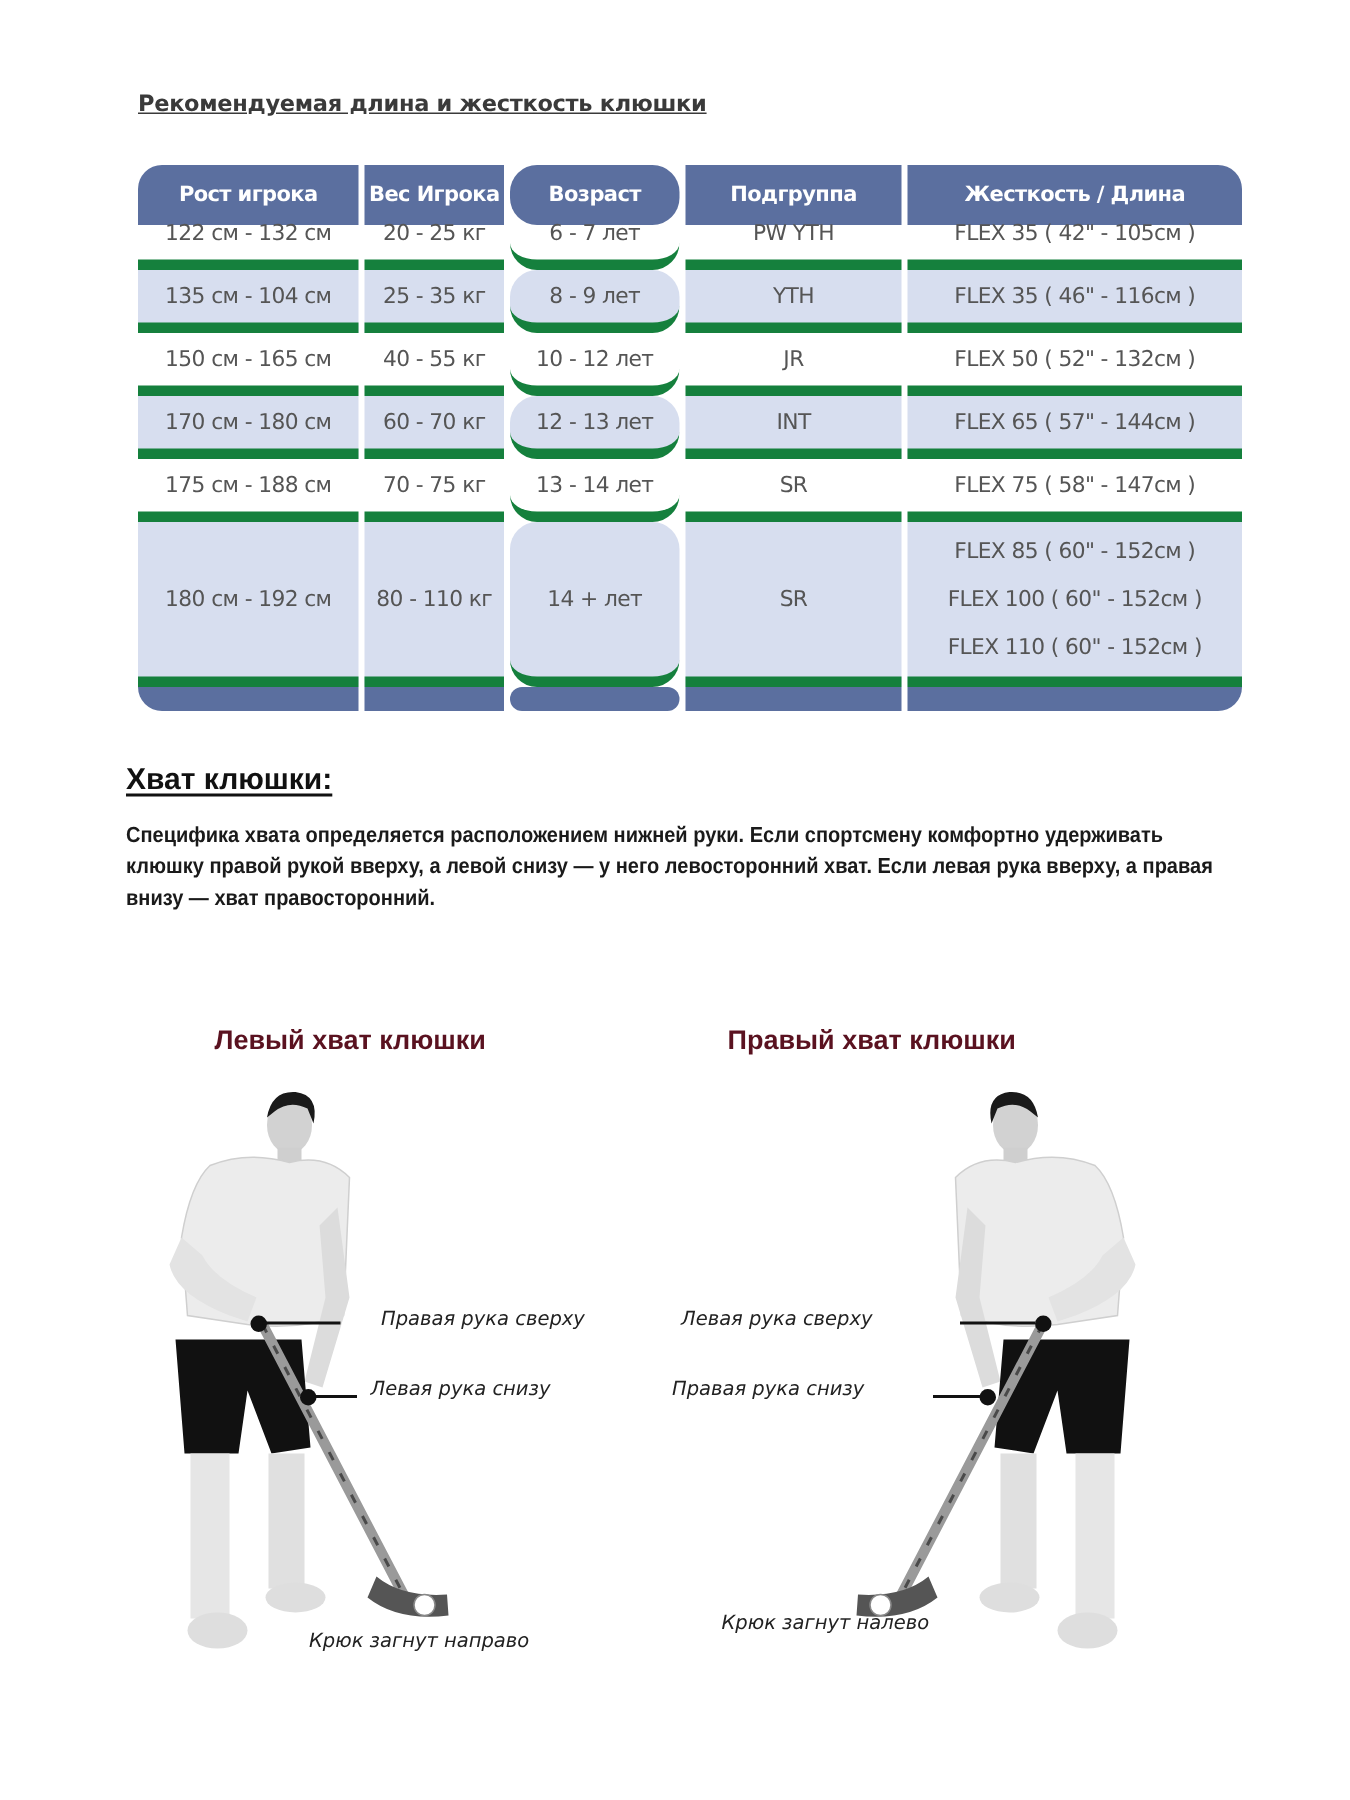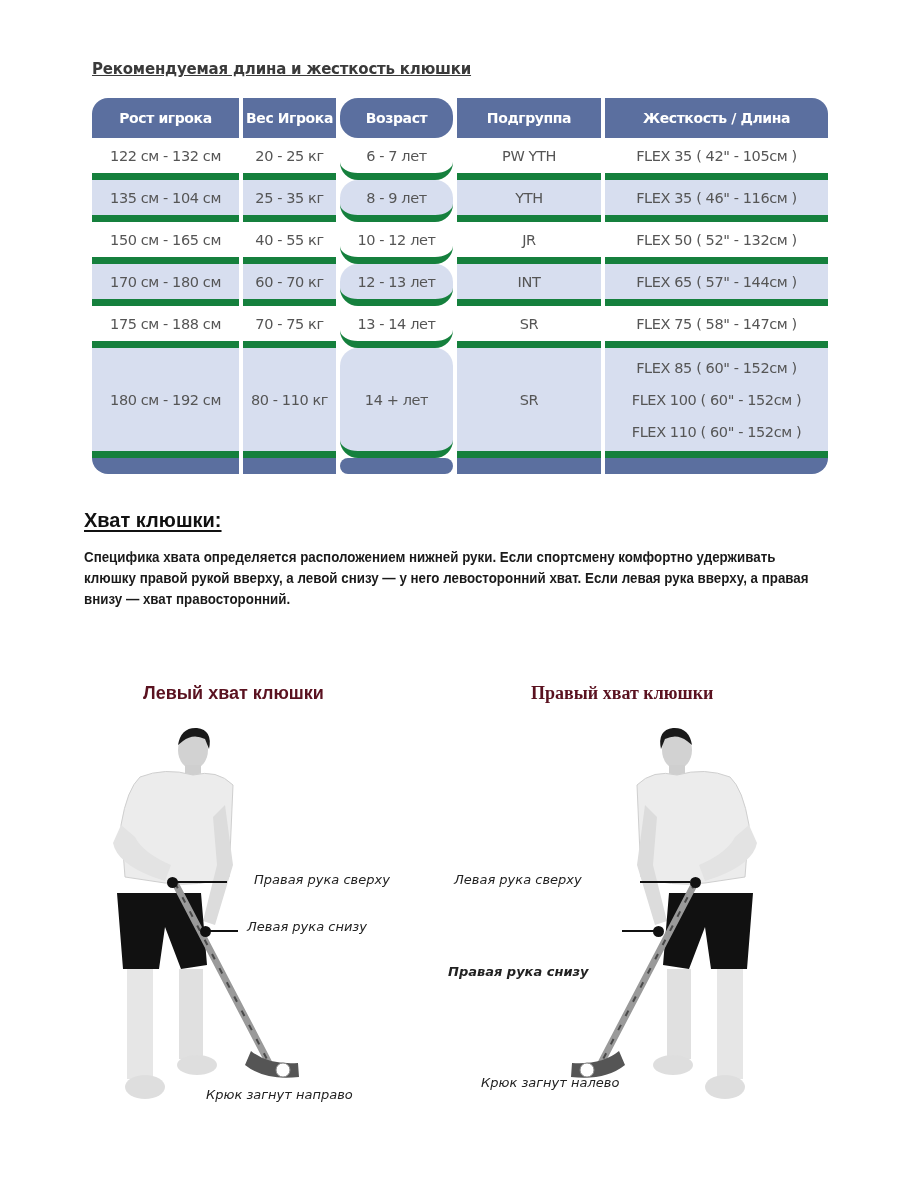--- a/index.html
+++ b/index.html
@@ -21,21 +21,21 @@
     text-align: center; color: #555; font-size: 14.5px;
     font-family: "DejaVu Sans", sans-serif; letter-spacing: -0.4px;
     margin-right: 4px; border-bottom: 7px solid #15803d;
   }
   .row .cell:last-child { margin-right: 0; }
   .c1 { width: 147px; } .c2 { width: 93px; } .c3 { width: 113px; border-radius: 18px; }
   .c4 { width: 144px; } .c5 { width: 223px; }
 
   .row.header .cell {
     background: #5b6f9f; color: #fff; font-weight: bold; font-size: 14px;
-    height: 40px; border-bottom: 0;
+    height: 40px; border-bottom: 0; margin-top: 12px;
   }
   .row.header { height: 40px; margin-bottom: 0; }
   .row.header .c1 { border-top-left-radius: 16px; }
   .row.header .c5 { border-top-right-radius: 16px; }
   .row.alt .cell { background: #d7deef; }
   .row.tall { height: 110px; }
   .row.tall .c5 { flex-direction: column; line-height: 32px; }
   .row.footer { height: 16px; }
   .row.footer .cell { background: #5b6f9f; border-bottom: 0; }
   .row.footer .c1 { border-bottom-left-radius: 16px; }
@@ -169,21 +169,21 @@
 <div class="dot" style="left:167px; top:877px;"></div>
 <div class="pointer" style="left:175px; top:881px; width:52px;"></div>
 <div class="label" style="left:254px; top:872px;">Правая рука сверху</div>
 
 <div class="dot" style="left:200px; top:926px;"></div>
 <div class="pointer" style="left:208px; top:930px; width:30px;"></div>
 <div class="label" style="left:247px; top:919px;">Левая рука снизу</div>
 
 <div class="label" style="left:206px; top:1087px;">Крюк загнут направо</div>
 
-<div class="panel-title" style="left:531px; top:683px;font-family:Liberation Serif, serif;">Правый хват клюшки</div>
+<div class="panel-title" style="left:485px; top:683px;">Правый хват клюшки</div>
 
 <svg class="figure" style="left:545px; top:725px;" width="220" height="405" viewBox="0 0 220 405">
   <g transform="translate(220 0) scale(-1 1)">
     <ellipse cx="88" cy="25" rx="15" ry="19" fill="#d2d2d2"></ellipse>
     <path d="M73 20 Q76 2 92 3 Q108 5 104 24 L100 14 Q88 8 78 16 Z" fill="#1a1a1a"></path>
     <rect x="80" y="40" width="16" height="12" fill="#cfcfcf"></rect>
     <path d="M35 52 Q60 42 88 50 Q112 44 128 60 L124 152 Q95 162 60 158 L20 152 L16 100 Q22 64 35 52 Z" fill="#ececec" stroke="#cfcfcf" stroke-width="1"></path>
     <path d="M16 100 L8 118 Q12 138 48 152 L60 156 L66 140 Q38 128 30 112 Z" fill="#e3e3e3"></path>
     <path d="M120 80 L128 140 L110 200 L98 196 L112 140 L108 92 Z" fill="#dcdcdc"></path>
     <path d="M12 168 L96 168 L102 240 L76 244 L60 202 L54 244 L18 244 Z" fill="#111"></path>
@@ -195,17 +195,17 @@
     <line x1="70" y1="158" x2="165" y2="340" stroke="#4a4a4a" stroke-width="2" stroke-dasharray="6 10"></line>
     <path d="M158 326 Q175 340 205 338 L206 352 Q172 356 152 340 Z" fill="#555" transform="translate(-12 0)"></path>
     <circle cx="178" cy="345" r="7" fill="#fff" stroke="#888"></circle>
   </g>
 </svg>
 
 <div class="label" style="left:454px; top:872px;">Левая рука сверху</div>
 <div class="pointer" style="left:640px; top:881px; width:50px;"></div>
 <div class="dot" style="left:690px; top:877px;"></div>
 
-<div class="label" style="left:448px; top:964px;font-weight:bold;">Правая рука снизу</div>
+<div class="label" style="left:448px; top:919px;">Правая рука снизу</div>
 <div class="pointer" style="left:622px; top:930px; width:34px;"></div>
 <div class="dot" style="left:653px; top:926px;"></div>
 
 <div class="label" style="left:481px; top:1075px;">Крюк загнут налево</div>
 
 </body></html>

